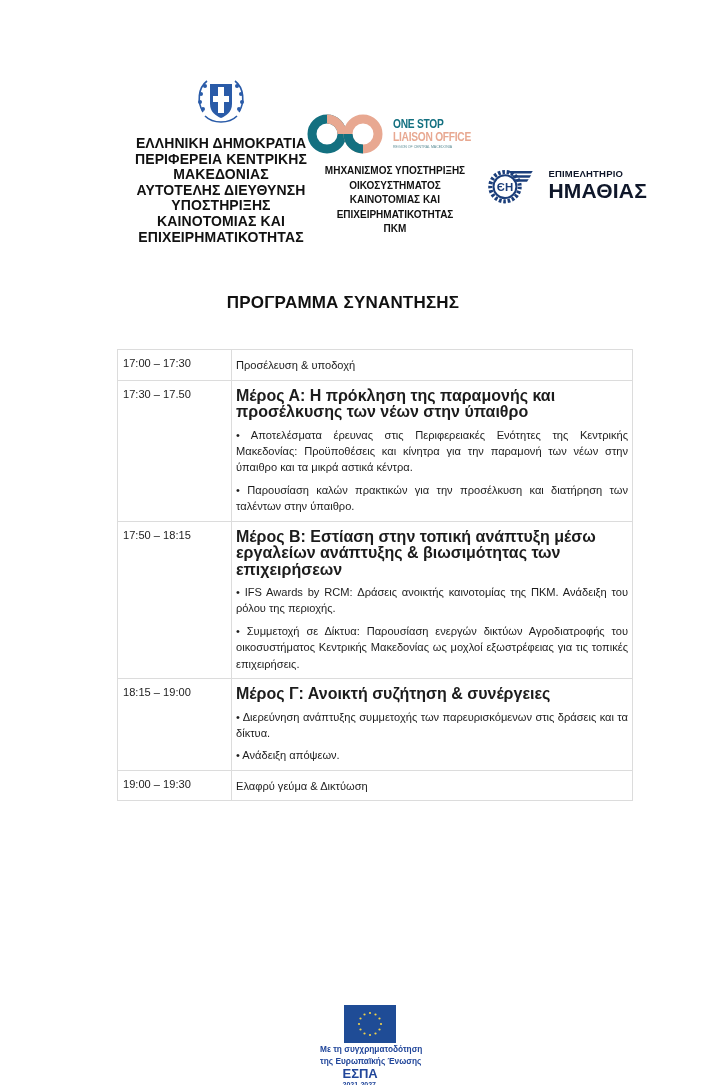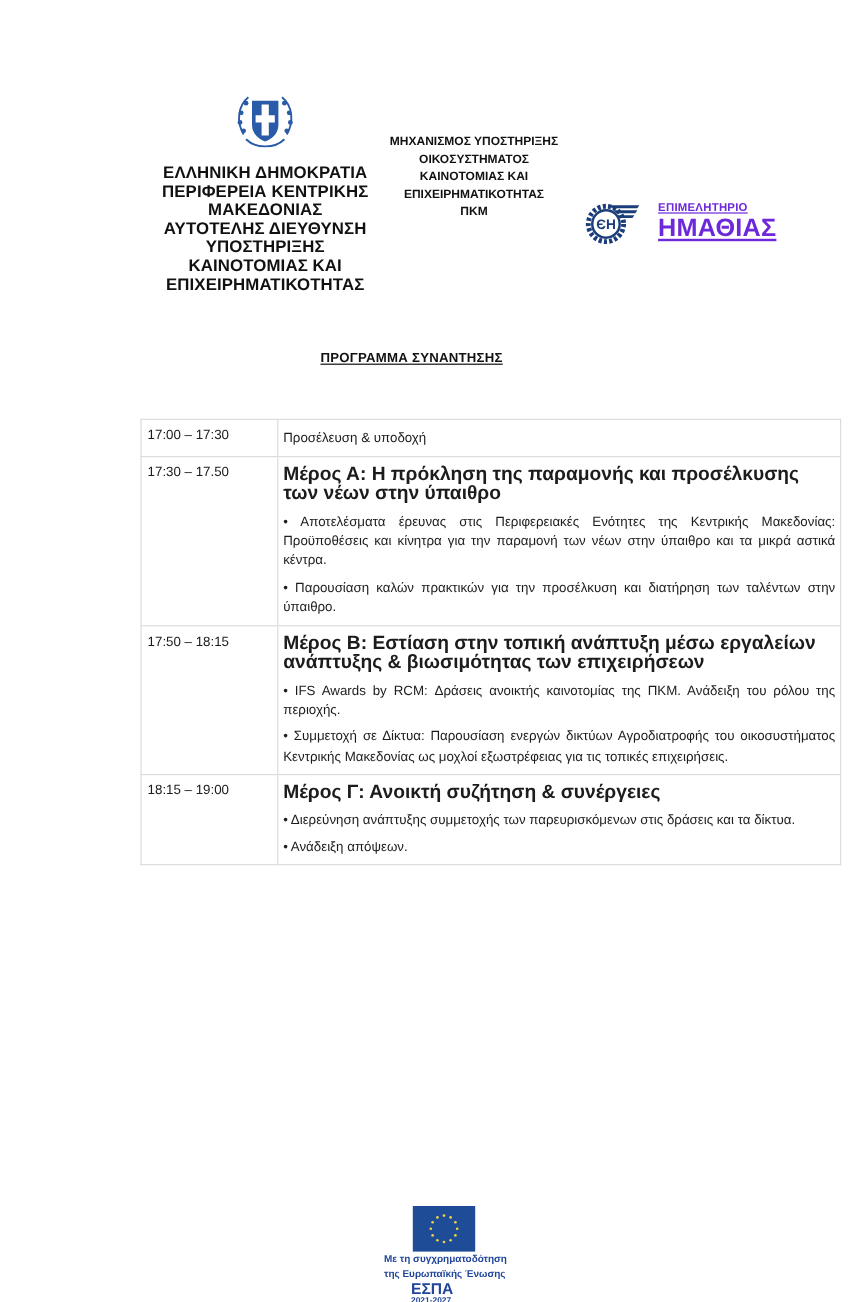--- a/index.html
+++ b/index.html
@@ -20,30 +20,30 @@
   #org-mid .logo-row svg { width: 84px; height: 44px; }
   .osl-text { text-align: left; margin-left: 4px; line-height: 1; }
   .osl-one { font-family: "Liberation Sans", sans-serif; font-weight: bold; font-size: 12px; color: #137080; letter-spacing: -0.3px; display: block; transform: scaleX(0.85); transform-origin: left; }
   .osl-liaison { font-weight: bold; font-size: 12px; color: #e8a891; letter-spacing: -0.3px; display: block; transform: scaleX(0.85); transform-origin: left; margin-top: 1px; }
   .osl-sub { font-size: 3.5px; color: #5a8c95; display: block; margin-top: 3px; }
   .org-mid-text { font-weight: bold; font-size: 10px; line-height: 14.5px; color: #111; }
 
   
   #org-right { left: 487px; top: 160px; width: 160px; display: flex; align-items: center; }
   #org-right svg { width: 58px; height: 50px; }
-  .cham-text { margin-left: 14px; color: #6d28d9; line-height: 1; text-decoration: underline; }
+  .cham-text { margin-left: 14px; color: #0f172a; line-height: 1; }
   .cham-l1 { font-weight: bold; font-size: 9.5px; letter-spacing: 0.2px; display: block; }
   .cham-l2 { font-weight: bold; font-size: 21px; letter-spacing: 0.2px; display: block; margin-top: 1px; }
 
   
-  #doc-title { left: 0; width: 640px; top: 293px; text-align: center; font-weight: bold; font-size: 11px; color: #111; letter-spacing: 0.2px; text-decoration: underline; }
+  #doc-title { left: 0; width: 640px; top: 293px; text-align: center; font-weight: bold; font-size: 17px; color: #111; letter-spacing: 0.2px; }
   #doc-title span { margin-left: 46px; }
 
   
-  #agenda { left: 117px; top: 349px; width: 584px; border-collapse: collapse; font-size: 11.1px; color: #1c1c1c; }
+  #agenda { left: 117px; top: 349px; width: 516px; border-collapse: collapse; font-size: 11.1px; color: #1c1c1c; }
   #agenda td { border: 1px solid #dcdcdc; vertical-align: top; padding: 0; }
   #agenda td.time { width: 104px; padding: 7px 4px 6px 5px; white-space: nowrap; }
   #agenda td.content { padding: 7px 4px 6px 4px; }
   .head-bold { font-weight: bold; font-size: 16px; line-height: 16.5px; display: block; }
   .head-plain { line-height: 16.5px; display: block; }
   .bullet { display: block; line-height: 16.4px; text-align: justify; margin-top: 6px; }
 
   
   #footer { left: 200px; top: 1005px; width: 340px; height: 42px; display: flex; align-items: center; flex-direction: column; }
   .eu-flag { width: 52px; height: 38px; background: #1f4c96; position: relative; flex: none; }
@@ -86,20 +86,33 @@
     <div>ΠΕΡΙΦΕΡΕΙΑ ΚΕΝΤΡΙΚΗΣ</div>
     <div>ΜΑΚΕΔΟΝΙΑΣ</div>
     <div>ΑΥΤΟΤΕΛΗΣ ΔΙΕΥΘΥΝΣΗ</div>
     <div>ΥΠΟΣΤΗΡΙΞΗΣ</div>
     <div>ΚΑΙΝΟΤΟΜΙΑΣ ΚΑΙ</div>
     <div>ΕΠΙΧΕΙΡΗΜΑΤΙΚΟΤΗΤΑΣ</div>
   </div>
 </div>
 
 <div id="org-mid" class="abs">
+  <div class="logo-row">
+    <svg viewBox="0 0 84 44">
+      <circle cx="22" cy="22" r="15" fill="none" stroke="#137080" stroke-width="9"></circle>
+      <circle cx="58" cy="22" r="15" fill="none" stroke="#e8a891" stroke-width="9"></circle>
+      <path d="M22 7 A15 15 0 0 1 37 22" fill="none" stroke="#e8a891" stroke-width="9"></path>
+      <path d="M58 37 A15 15 0 0 1 43 22" fill="none" stroke="#137080" stroke-width="9"></path>
+    </svg>
+    <div class="osl-text">
+      <span class="osl-one">ONE STOP</span>
+      <span class="osl-liaison">LIAISON OFFICE</span>
+      <span class="osl-sub">REGION OF CENTRAL MACEDONIA</span>
+    </div>
+  </div>
   <div class="org-mid-text">
     <div>ΜΗΧΑΝΙΣΜΟΣ ΥΠΟΣΤΗΡΙΞΗΣ</div>
     <div>ΟΙΚΟΣΥΣΤΗΜΑΤΟΣ</div>
     <div>ΚΑΙΝΟΤΟΜΙΑΣ ΚΑΙ</div>
     <div>ΕΠΙΧΕΙΡΗΜΑΤΙΚΟΤΗΤΑΣ</div>
     <div>ΠΚΜ</div>
   </div>
 </div>
 
 <div id="org-right" class="abs">
@@ -146,20 +159,26 @@
         <span class="bullet">• IFS Awards by RCM: Δράσεις ανοικτής καινοτομίας της ΠΚΜ. Ανάδειξη του ρόλου της περιοχής.</span>
         <span class="bullet">• Συμμετοχή σε Δίκτυα: Παρουσίαση ενεργών δικτύων Αγροδιατροφής του οικοσυστήματος Κεντρικής Μακεδονίας ως μοχλοί εξωστρέφειας για τις τοπικές επιχειρήσεις.</span>
       </td>
     </tr>
     <tr>
       <td class="time">18:15 – 19:00</td>
       <td class="content">
         <span class="head-bold">Μέρος Γ: Ανοικτή συζήτηση &amp; συνέργειες</span>
         <span class="bullet">• Διερεύνηση ανάπτυξης συμμετοχής των παρευρισκόμενων στις δράσεις και τα δίκτυα.</span>
         <span class="bullet">• Ανάδειξη απόψεων.</span>
+      </td>
+    </tr>
+    <tr>
+      <td class="time">19:00 – 19:30</td>
+      <td class="content">
+        <span class="head-plain">Ελαφρύ γεύμα &amp; Δικτύωση</span>
       </td>
     </tr>
   </tbody>
 </table>
 
 <div id="footer" class="abs">
   <div class="eu-flag">
     <svg width="52" height="38" viewBox="0 0 52 38">
       <g fill="#f2d24a">
         <circle cx="26" cy="8" r="1.1"></circle>

